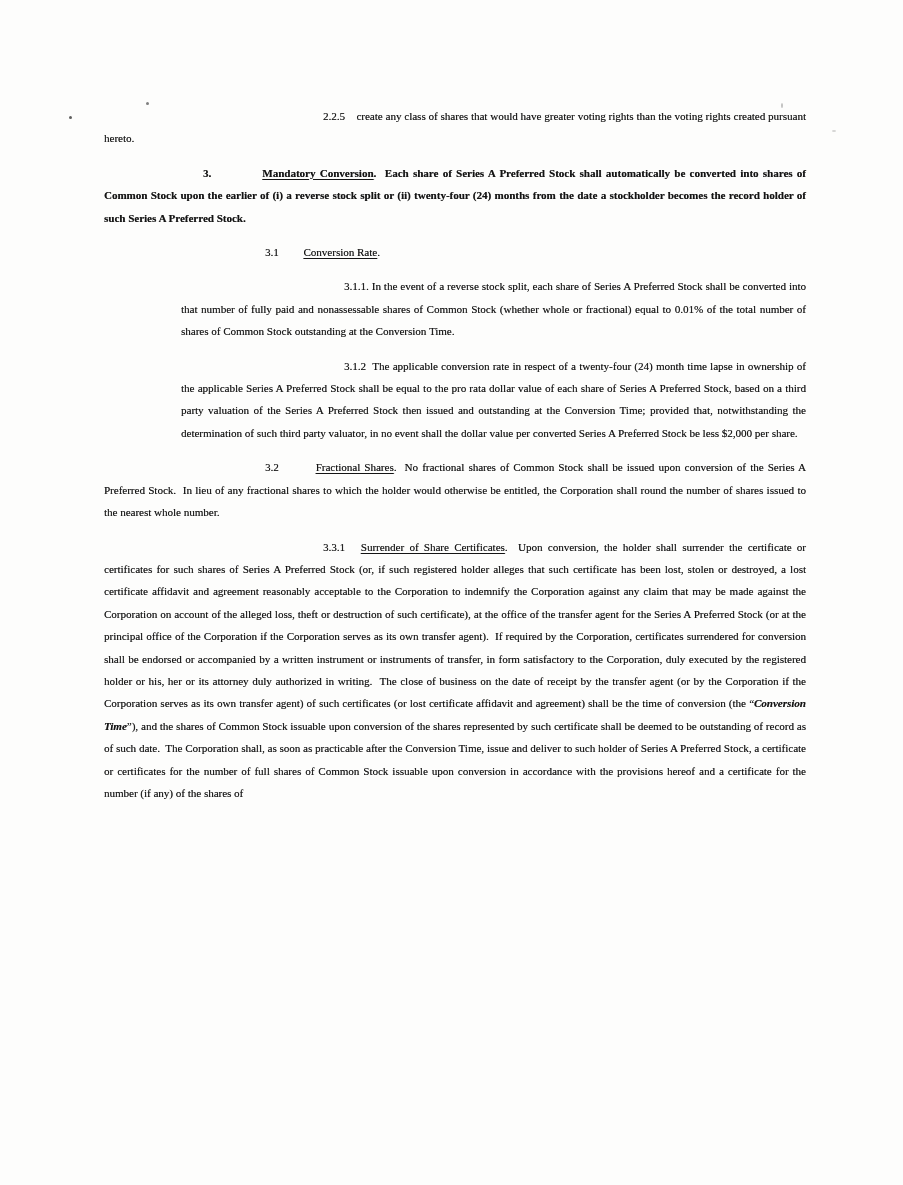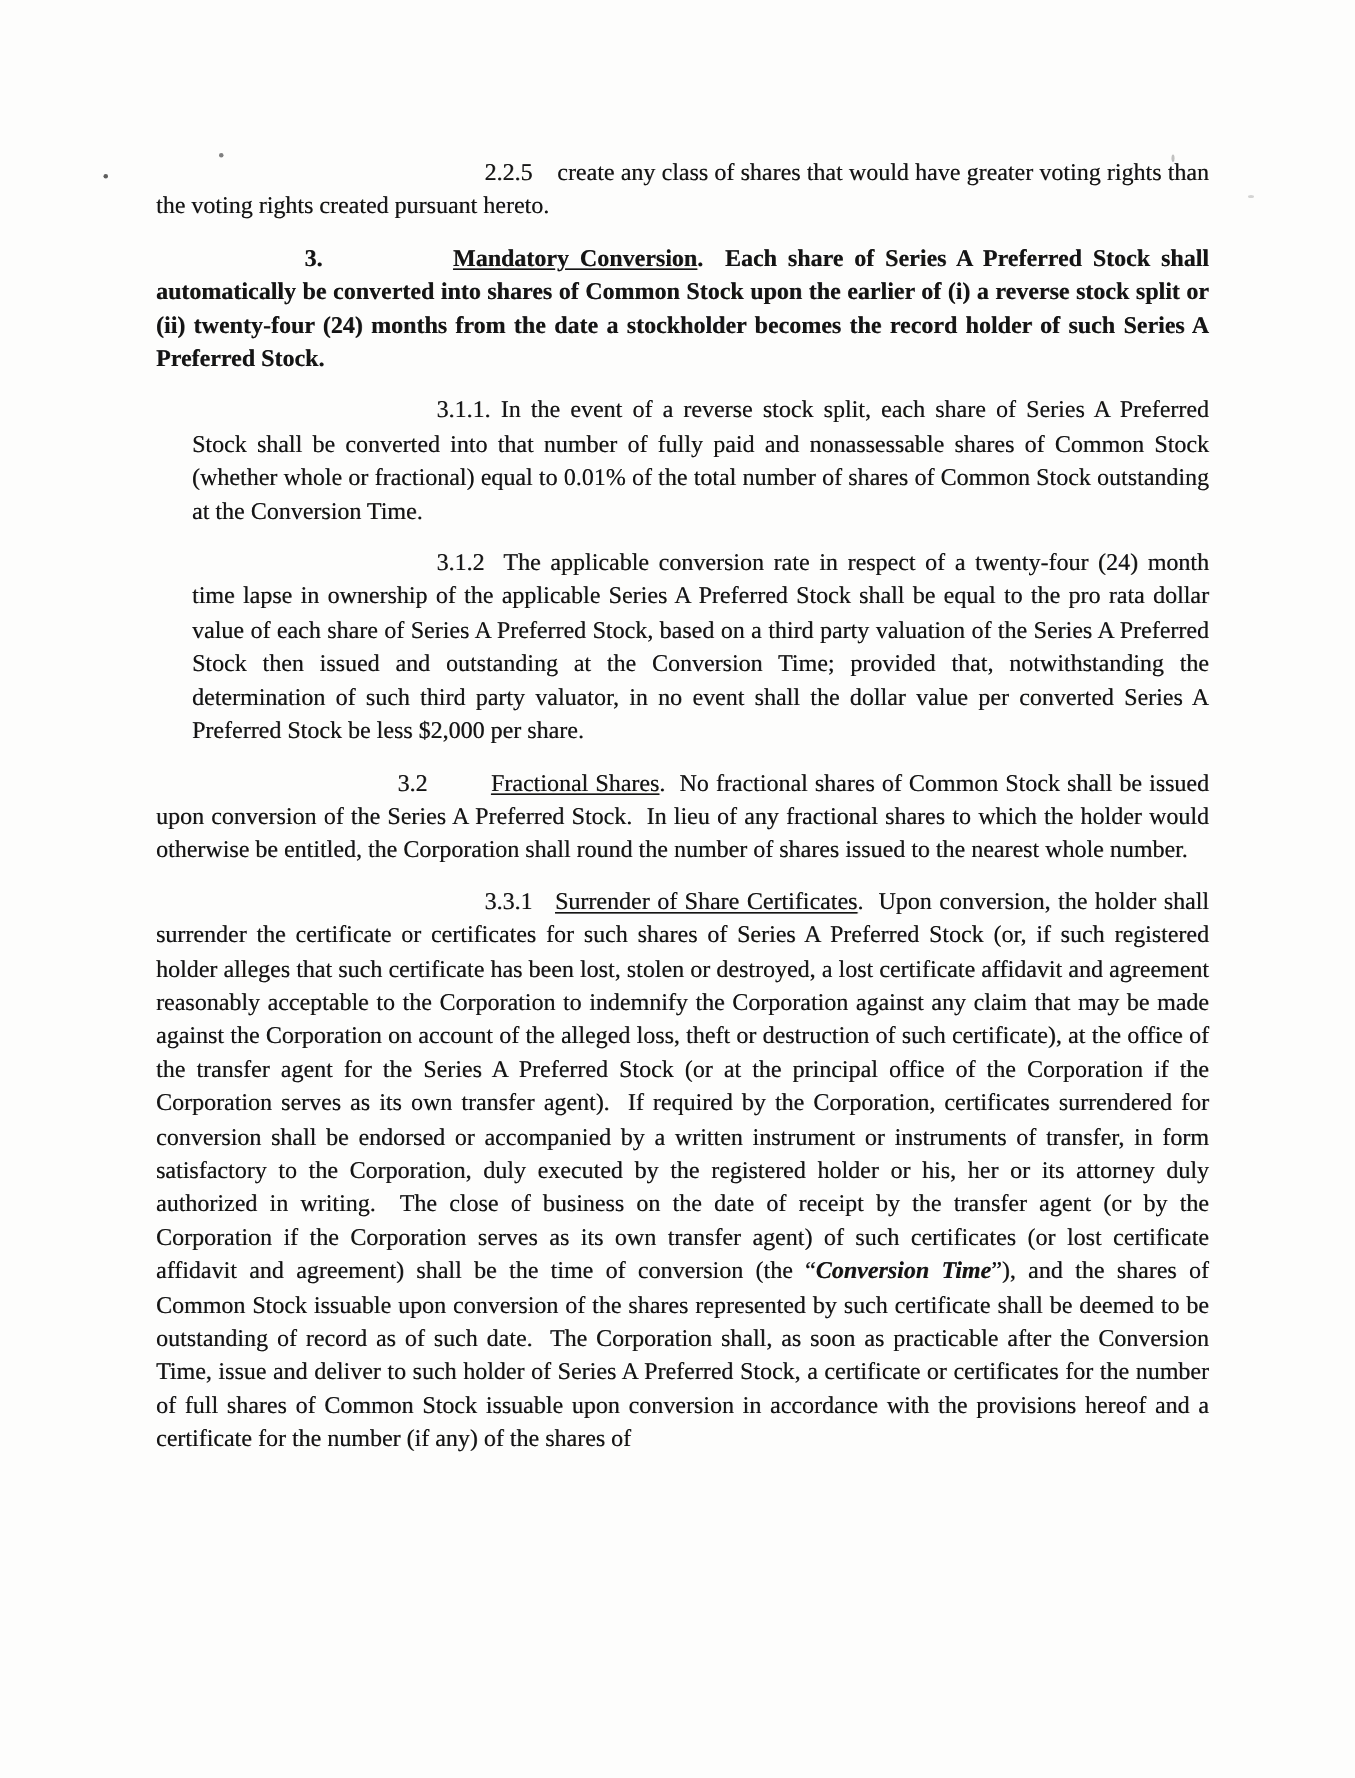--- a/index.html
+++ b/index.html
@@ -18,28 +18,28 @@
     color: #141414;
   }
   .doc {
     position: absolute;
     left: 104px;
     top: 105px;
     width: 702px;
   }
   p.para {
     margin: 0 0 12px 0;
-    font-size: 16px;
+    font-size: 11px;
     line-height: 22.4px;
     text-align: justify;
     text-shadow: 0.25px 0 0 rgba(0,0,0,0.55);
   }
   p.para:last-child { margin-bottom: 0; }
   
-  p.block { margin-left: 24px; margin-right: 0; }
+  p.block { margin-left: 77px; margin-right: 0; }
   
   p.fi-num  { text-indent: 99px; font-weight: bold;  }  
   p.fi-sub  { text-indent: 161px; }  
   p.fi-deep { text-indent: 219px; }  
   p.block.fi-deep { text-indent: 163px; }
   
   .seg-normal { }
   .seg-underline { text-decoration: underline; text-underline-offset: 2px; }
   .seg-italic { }
   .seg-bolditalic { font-style: italic; font-weight: bold; }
@@ -58,18 +58,19 @@
 <body>
 
 <div class="page">
   <span class="speck s1"></span>
   <span class="speck s2"></span>
   <span class="speck s3"></span>
   <span class="speck s4"></span>
   <div class="doc" id="doc-body">
       <p class="para fi-deep"><span class="seg-normal">2.2.5&nbsp;&nbsp;&nbsp;&nbsp;create any class of shares that would have greater voting rights than the voting rights created pursuant hereto.</span></p>
       <p class="para fi-num"><span class="seg-normal">3.&nbsp;&nbsp;&nbsp;&nbsp;&nbsp;&nbsp;&nbsp;&nbsp;&nbsp;&nbsp;&nbsp;&nbsp;</span><span class="seg-underline">Mandatory Conversion</span><span class="seg-normal">.&nbsp; Each share of Series A Preferred Stock shall automatically be converted into shares of Common Stock upon the earlier of (i) a reverse stock split or (ii) twenty-four (24) months from the date a stockholder becomes the record holder of such Series A Preferred Stock.</span></p>
+      <p class="para fi-sub"><span class="seg-normal">3.1&nbsp;&nbsp;&nbsp;&nbsp;&nbsp;&nbsp;&nbsp;&nbsp;&nbsp;</span><span class="seg-underline">Conversion Rate</span><span class="seg-normal">.</span></p>
       <p class="para fi-deep block"><span class="seg-normal">3.1.1. In the event of a reverse stock split, each share of Series A Preferred Stock shall be converted into that number of fully paid and nonassessable shares of Common Stock (whether whole or fractional) equal to 0.01% of the total number of shares of Common Stock outstanding at the Conversion Time.</span></p>
       <p class="para fi-deep block"><span class="seg-normal">3.1.2&nbsp; The applicable conversion rate in respect of a twenty-four (24) month time lapse in ownership of the applicable Series A Preferred Stock shall be equal to the </span><span class="seg-italic">pro rata</span><span class="seg-normal"> dollar value of each share of Series A Preferred Stock, based on a third party valuation of the Series A Preferred Stock then issued and outstanding at the Conversion Time; provided that, notwithstanding the determination of such third party valuator, in no event shall the dollar value per converted Series A Preferred Stock be less $2,000 per share.</span></p>
       <p class="para fi-sub"><span class="seg-normal">3.2&nbsp;&nbsp;&nbsp;&nbsp;&nbsp;&nbsp;&nbsp;&nbsp;&nbsp;</span><span class="seg-underline">Fractional Shares</span><span class="seg-normal">.&nbsp; No fractional shares of Common Stock shall be issued upon conversion of the Series A Preferred Stock.&nbsp; In lieu of any fractional shares to which the holder would otherwise be entitled, the Corporation shall round the number of shares issued to the nearest whole number.</span></p>
       <p class="para fi-deep"><span class="seg-normal">3.3.1&nbsp;&nbsp;&nbsp;</span><span class="seg-underline">Surrender of Share Certificates</span><span class="seg-normal">.&nbsp; Upon conversion, the holder shall surrender the certificate or certificates for such shares of Series A Preferred Stock (or, if such registered holder alleges that such certificate has been lost, stolen or destroyed, a lost certificate affidavit and agreement reasonably acceptable to the Corporation to indemnify the Corporation against any claim that may be made against the Corporation on account of the alleged loss, theft or destruction of such certificate), at the office of the transfer agent for the Series A Preferred Stock (or at the principal office of the Corporation if the Corporation serves as its own transfer agent).&nbsp; If required by the Corporation, certificates surrendered for conversion shall be endorsed or accompanied by a written instrument or instruments of transfer, in form satisfactory to the Corporation, duly executed by the registered holder or his, her or its attorney duly authorized in writing.&nbsp; The close of business on the date of receipt by the transfer agent (or by the Corporation if the Corporation serves as its own transfer agent) of such certificates (or lost certificate affidavit and agreement) shall be the time of conversion (the “</span><span class="seg-bolditalic">Conversion Time</span><span class="seg-normal">”), and the shares of Common Stock issuable upon conversion of the shares represented by such certificate shall be deemed to be outstanding of record as of such date.&nbsp; The Corporation shall, as soon as practicable after the Conversion Time, issue and deliver to such holder of Series A Preferred Stock, a certificate or certificates for the number of full shares of Common Stock issuable upon conversion in accordance with the provisions hereof and a certificate for the number (if any) of the shares of</span></p>
     </div>
 </div>
 
 </body></html>

